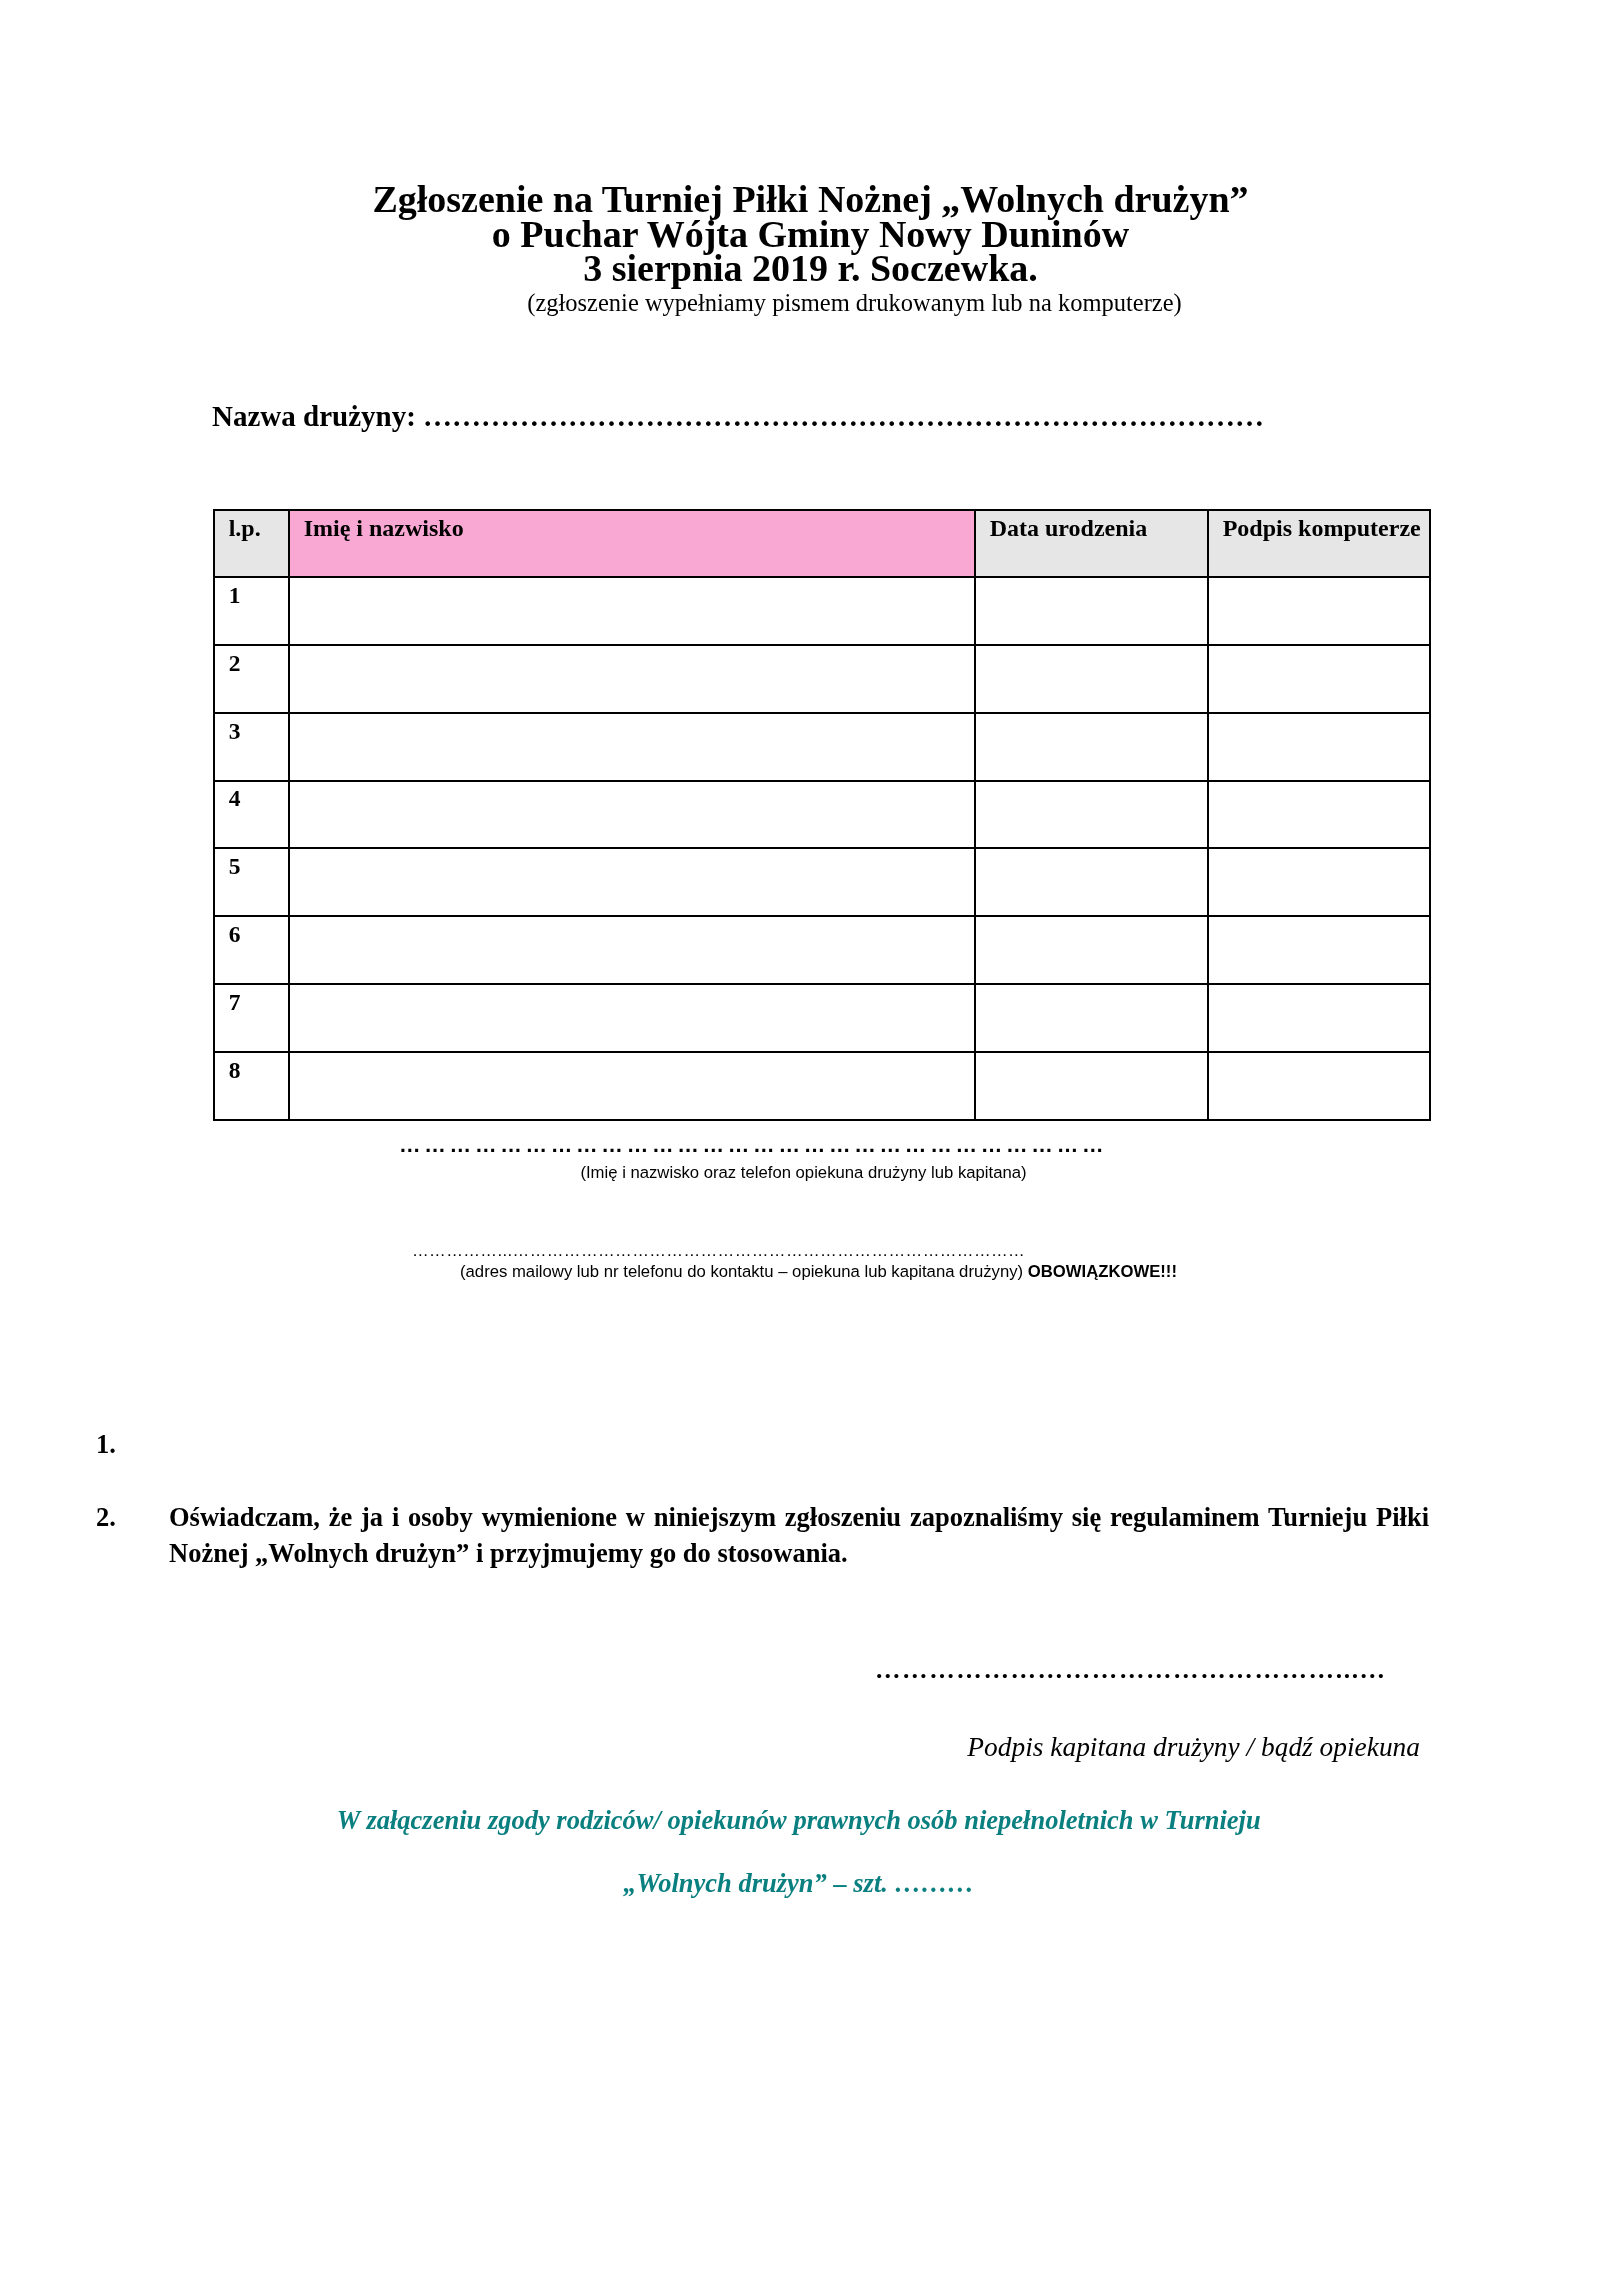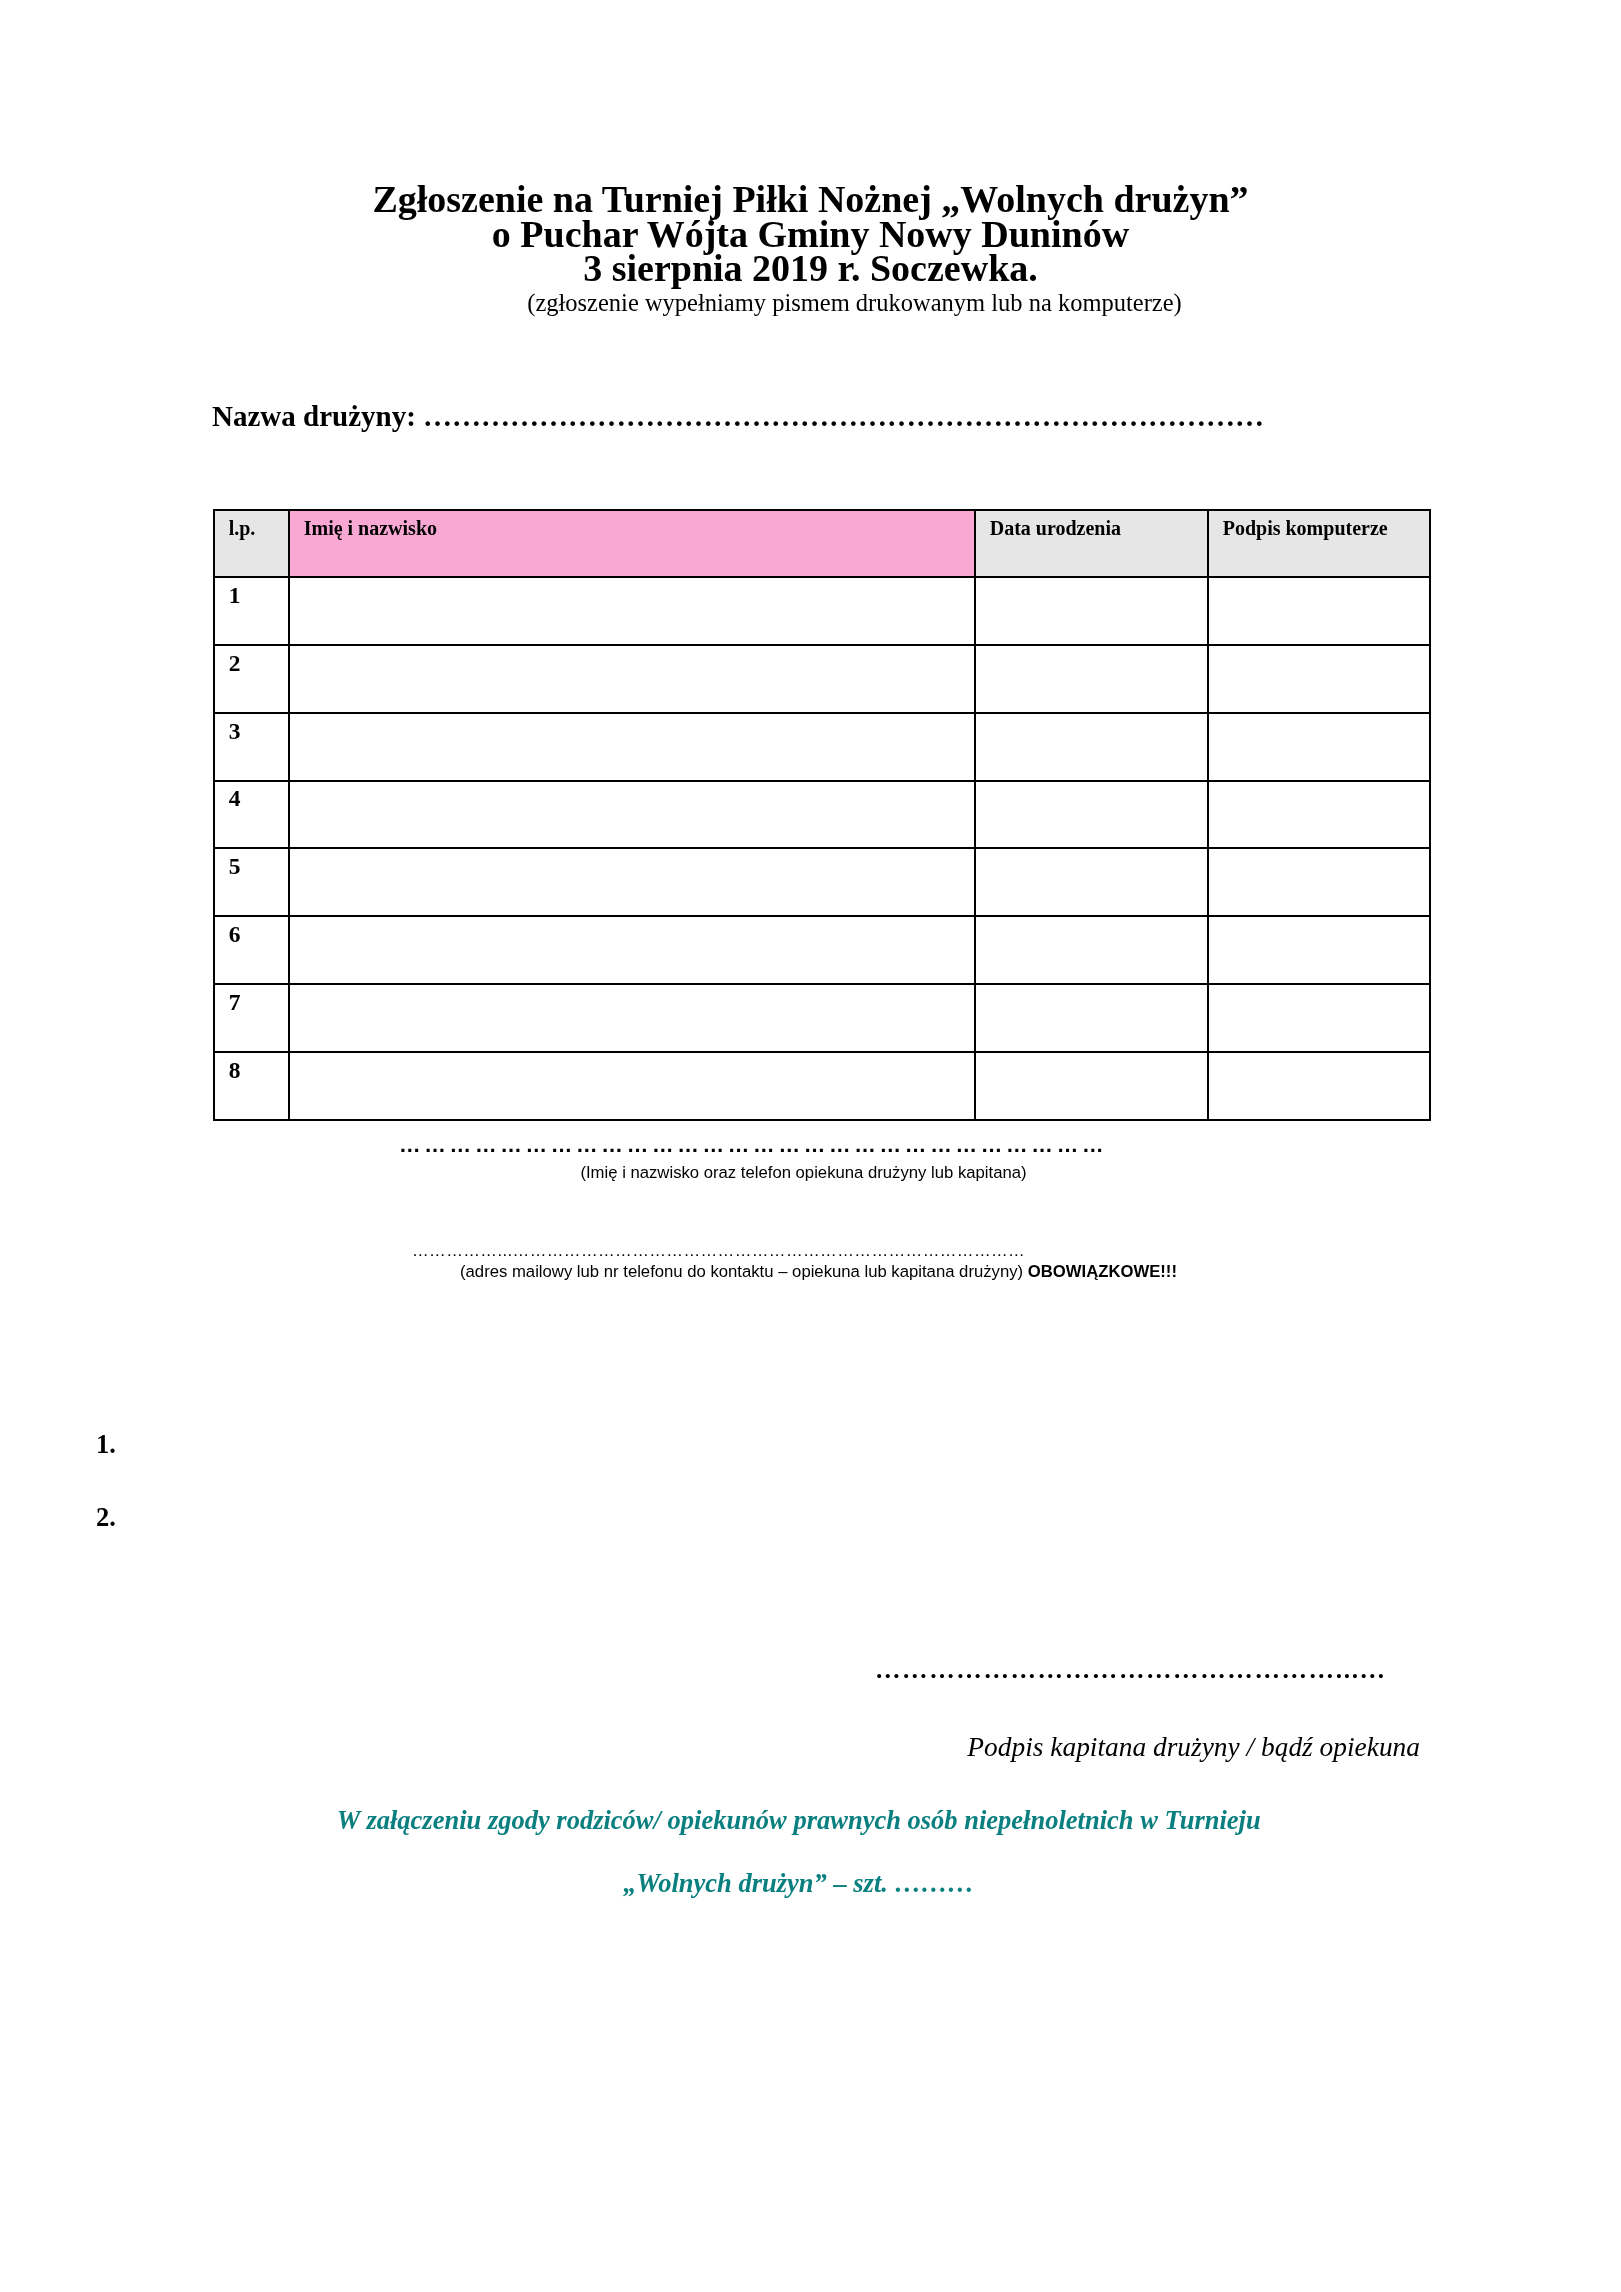--- a/index.html
+++ b/index.html
@@ -6,21 +6,21 @@
   body { width: 1621px; height: 2293px; position: relative; overflow: hidden;
          font-family: "Liberation Serif", "DejaVu Serif", serif; color: #000; }
   .abs { position: absolute; }
   .title { left: 0; width: 1621px; text-align: center; font-weight: bold; font-size: 38px; line-height: 34px; white-space: nowrap; }
   .subtitle { left: 0; width: 1621px; text-align: center; font-size: 24.5px; line-height: 29px; white-space: nowrap; padding-left: 44px; }
   .team-line { left: 212px; top: 401px; font-weight: bold; font-size: 29px; line-height: 31px; white-space: nowrap; }
   .team-line .dots { letter-spacing: 0px; }
 
   table.roster { position: absolute; left: 213px; top: 509px; width: 1216px; border-collapse: collapse; table-layout: fixed; }
   table.roster th, table.roster td { border: 2px solid #000; padding: 0; vertical-align: top; text-align: left; }
-  table.roster th { background: #e6e6e6; font-weight: bold; font-size: 20px; line-height: 26.5px; height: 61px; padding: 3.9px 0 0 13.7px; }
+  table.roster th { background: #e6e6e6; font-weight: bold; font-size: 24px; line-height: 26.5px; height: 61px; padding: 3.9px 0 0 13.7px; }
   table.roster th.c1 { border-right-width: 1px; }
   table.roster td { height: 62px; font-weight: bold; font-size: 23.5px; line-height: 26.5px; }
   table.roster td.num { padding: 3.9px 0 0 13.7px; }
   table.roster tr.head-row th { border-bottom-width: 2.9px; }
   table.roster tr.body-row td { border-bottom-width: 2.9px; }
   table.roster tr.body-row td.c4 { border-right-width: 2.9px; }
 
   .dotline { font-family: "Liberation Sans", "DejaVu Sans", sans-serif; white-space: nowrap; overflow: hidden; }
   .dotline1 { left: 399px; top: 1133px; width: 833px; font-size: 21.6px; font-weight: bold; letter-spacing: 3.7px; line-height: 23.5px; }
   .dotline2 { left: 412px; top: 1241px; width: 804px; font-size: 16.7px; letter-spacing: 0.4px; line-height: 19.6px; }
@@ -132,20 +132,21 @@
 </div>
 
 <div class="abs decl decl1">
   <div class="item">
     <span class="n">1.</span>
   </div>
 </div>
 <div class="abs decl decl2">
   <div class="item">
     <span class="n">2.</span>
+    <span>Oświadczam, że ja i osoby wymienione w niniejszym zgłoszeniu zapoznaliśmy się regulaminem Turnieju Piłki Nożnej „Wolnych drużyn” i przyjmujemy go do stosowania.</span>
   </div>
 </div>
 
 <div class="abs sig-dots">……………………………………………...…</div>
 <div class="abs sig-label">Podpis kapitana drużyny / bądź opiekuna</div>
 
 <div class="abs note note1" style="color: rgb(10, 127, 127);">W załączeniu zgody rodziców/ opiekunów prawnych osób niepełnoletnich w Turnieju</div>
 <div class="abs note note2" style="color: rgb(10, 127, 127);">„Wolnych drużyn” – szt.  ………</div>
 
 

